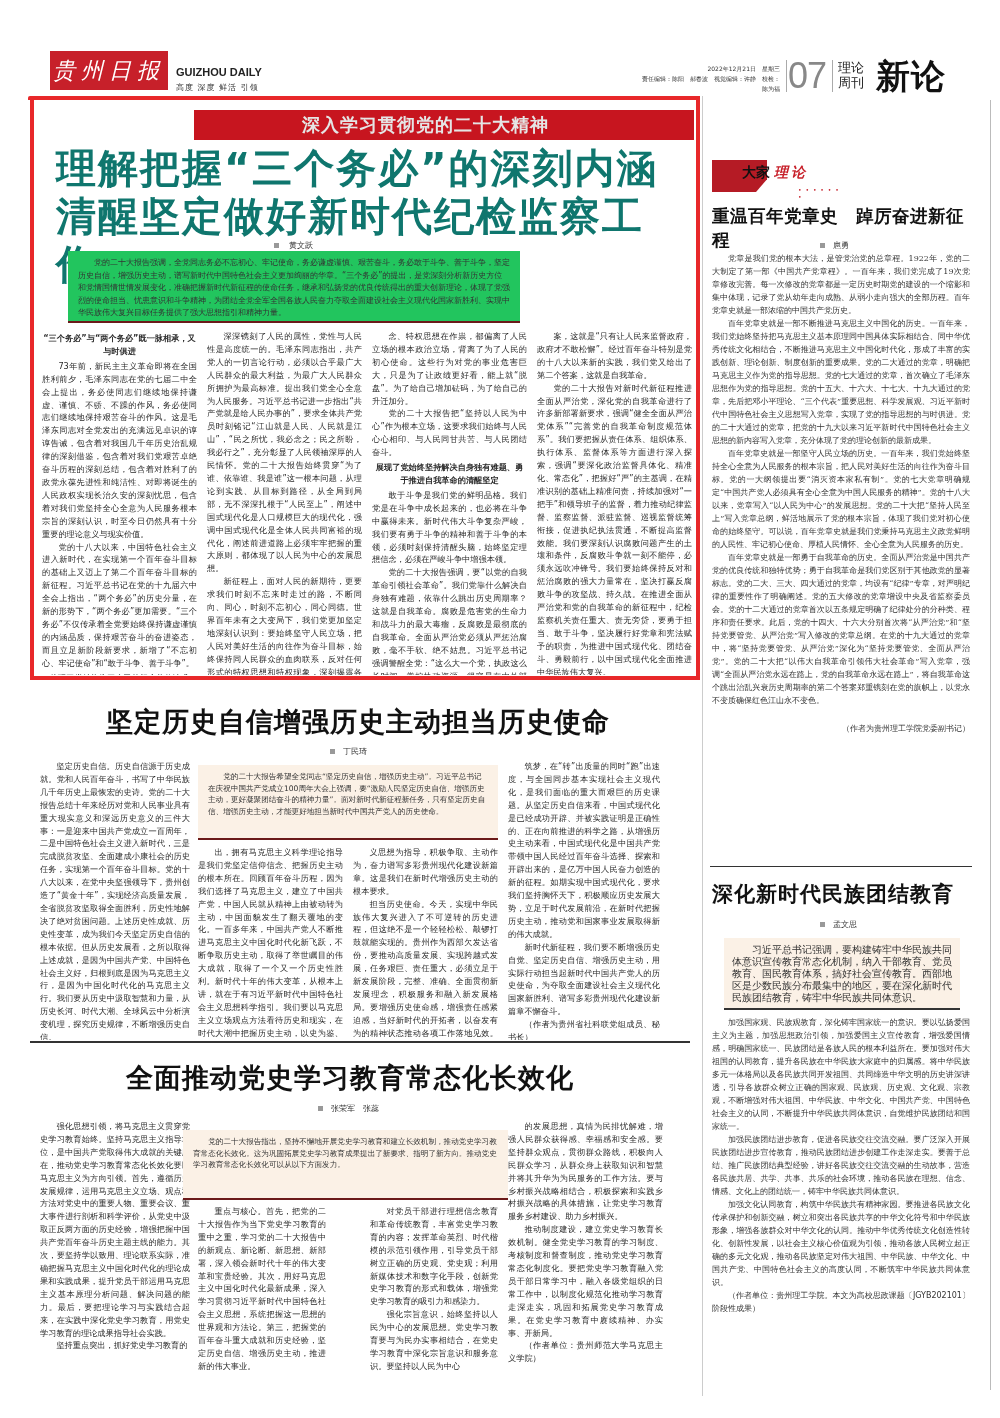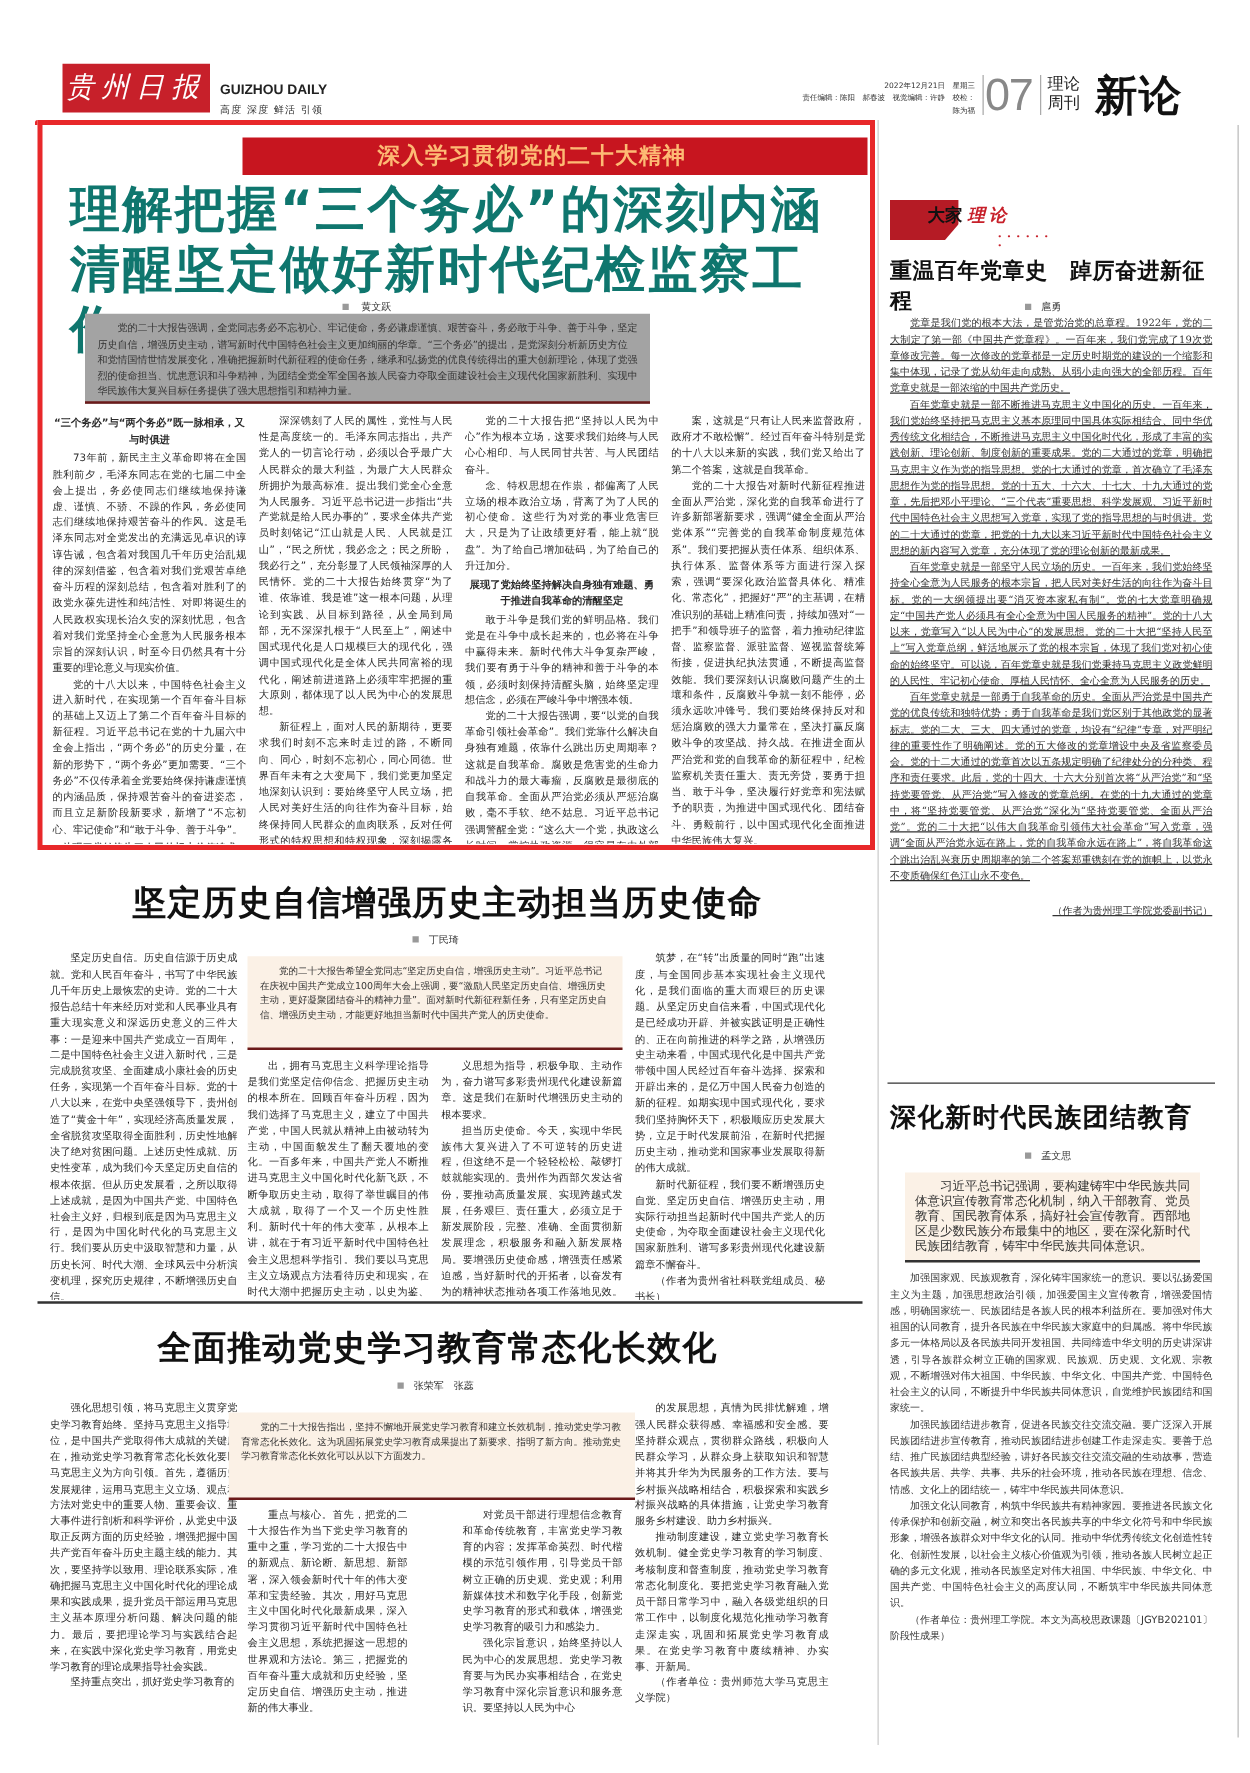--- a/index.html
+++ b/index.html
@@ -17,25 +17,25 @@
   .issue-meta { position: absolute; left: 640px; top: 64px; text-align: right; width: 140px; font-size: 6px; color: #333; line-height: 10px; }
   .issue-meta .date { display: block; }
   .page-num { position: absolute; left: 788px; top: 55px; font-family: "Liberation Sans", sans-serif; font-size: 36px; color: #888; font-weight: 300; letter-spacing: -1px; }
   .page-num-bar-l { position: absolute; left: 786px; top: 60px; width: 1px; height: 32px; background: #aaa; }
   .page-num-bar-r { position: absolute; left: 832px; top: 60px; width: 1px; height: 32px; background: #aaa; }
   .section-small { position: absolute; left: 838px; top: 60px; font-size: 13px; line-height: 15px; color: #222; }
   .section-big { position: absolute; left: 876px; top: 54px; font-size: 34px; color: #111; font-weight: bold; letter-spacing: 1px; }
 
   
   .frame { position: absolute; left: 30px; top: 96px; width: 670px; height: 584px; border: 4px solid #e8282a; border-top-width: 4px; background: #fff; }
-  .kicker { position: absolute; left: 160px; top: 10px; width: 500px; height: 30px; background: #c7151f; color: #fdba74; font-weight: bold; font-size: 18px; line-height: 30px; padding-left: 108px; letter-spacing: 1px; }
+  .kicker { position: absolute; left: 160px; top: 10px; width: 500px; height: 30px; background: #c7151f; color: #e5e5e5; font-weight: bold; font-size: 18px; line-height: 30px; padding-left: 108px; letter-spacing: 1px; }
   .headline { position: absolute; left: 22px; top: 44px; width: 620px; font-weight: bold; font-size: 40px; line-height: 48px; color: #0f766e; letter-spacing: 2px; }
   .byline-main { position: absolute; left: 240px; top: 140px; font-size: 8px; color: #333; }
   .byline-main .sq { display: inline-block; width: 5px; height: 5px; background: #999; margin-right: 10px; vertical-align: middle; }
-  .summary-box { position: absolute; left: 34px; top: 151px; width: 452px; height: 72px; background: #a3a3a3; padding: 6px 10px; font-size: 8px; line-height: 12.5px; color: #333; text-indent: 2em; border-bottom: 2px solid #6b1a1a; overflow: hidden; }
+  .summary-box { position: absolute; left: 34px; top: 151px; width: 452px; height: 72px; background: #22c55e; padding: 6px 10px; font-size: 8px; line-height: 12.5px; color: #333; text-indent: 2em; border-bottom: 2px solid #6b1a1a; overflow: hidden; }
 
   .cols { position: absolute; display: flex; gap: 10px; }
   .col { font-size: 8.2px; line-height: 12.9px; color: #2a2a2a; overflow: hidden; text-align: justify; }
   .col p { text-indent: 2em; }
   .col .subhead { font-weight: bold; text-align: center; text-indent: 0; margin: 2px 0; }
   .col .note { text-indent: 2em; }
 
   .main-cols { left: 8px; top: 230px; width: 650px; height: 345px; }
   .main-cols .col { width: 156px; }
 
@@ -65,21 +65,21 @@
 
   
   .right-divider { position: absolute; left: 702px; top: 96px; width: 1px; height: 1300px; background: #ccc; }
   .dajia-tag { position: absolute; left: 712px; top: 160px; width: 130px; height: 32px; }
   .dajia-red { position: absolute; left: 0; top: 0; width: 55px; height: 32px; background: #b51b25; clip-path: polygon(0 0, 100% 0, 100% 60%, 80% 100%, 0 100%); }
   .dajia-text { position: absolute; left: 30px; top: 4px; font-size: 14px; font-weight: bold; color: #111; }
   .dajia-text .accent { color: #c7202a; font-style: italic; margin-left: 4px; letter-spacing: 3px; }
   .dajia-dots { position: absolute; left: 86px; top: 26px; font-size: 6px; color: #c7202a; letter-spacing: 1px; }
   .r1-title { position: absolute; left: 712px; top: 204px; width: 260px; font-family: "DejaVu Serif", serif; font-weight: bold; font-size: 17.5px; color: #111; letter-spacing: 0.5px; }
   .r1-byline { position: absolute; left: 820px; top: 240px; font-size: 8px; color: #333; }
-  .r1-body { position: absolute; left: 712px; top: 252px; width: 258px; height: 580px; font-family: "DejaVu Serif", serif; font-size: 8px; line-height: 13px; color: #333; text-align: justify; overflow: hidden; text-decoration: underline; }
+  .r1-body { position: absolute; left: 712px; top: 252px; width: 258px; height: 580px; font-family: "DejaVu Serif", serif; font-size: 8px; line-height: 13px; color: #333; text-align: justify; overflow: hidden; }
   .r1-body p { text-indent: 2em; }
   .r1-body .note { text-align: right; margin-top: 15px; }
   .r-divider { position: absolute; left: 710px; top: 866px; width: 262px; height: 1px; background: #333; }
   .r2-title { position: absolute; left: 712px; top: 880px; width: 260px; font-family: "DejaVu Serif", serif; font-weight: bold; font-size: 21px; color: #111; letter-spacing: 1px; }
   .r2-byline { position: absolute; left: 820px; top: 919px; font-size: 8px; color: #333; }
   .r2-box { position: absolute; left: 724px; top: 938px; width: 236px; height: 72px; background: #fbf1e6; border-bottom: 2px solid #333; padding: 6px 8px; font-family: "DejaVu Serif", serif; font-size: 10px; line-height: 12px; color: #333; text-indent: 2em; overflow: hidden; }
   .r2-body { position: absolute; left: 712px; top: 1016px; width: 258px; height: 370px; font-size: 8px; line-height: 13px; color: #333; text-align: justify; overflow: hidden; }
   .r2-body p { text-indent: 2em; }
   .right-edge-line { position: absolute; left: 990px; top: 100px; width: 1px; height: 1290px; background: #bbb; }
 </style>
@@ -123,22 +123,22 @@
       <p>73年前，新民主主义革命即将在全国胜利前夕，毛泽东同志在党的七届二中全会上提出，务必使同志们继续地保持谦虚、谨慎、不骄、不躁的作风，务必使同志们继续地保持艰苦奋斗的作风。这是毛泽东同志对全党发出的充满远见卓识的谆谆告诫，包含着对我国几千年历史治乱规律的深刻借鉴，包含着对我们党艰苦卓绝奋斗历程的深刻总结，包含着对胜利了的政党永葆先进性和纯洁性、对即将诞生的人民政权实现长治久安的深刻忧思，包含着对我们党坚持全心全意为人民服务根本宗旨的深刻认识，时至今日仍然具有十分重要的理论意义与现实价值。</p>
       <p>党的十八大以来，中国特色社会主义进入新时代，在实现第一个百年奋斗目标的基础上又迈上了第二个百年奋斗目标的新征程。习近平总书记在党的十九届六中全会上指出，“两个务必”的历史分量，在新的形势下，“两个务必”更加需要。“三个务必”不仅传承着全党要始终保持谦虚谨慎的内涵品质，保持艰苦奋斗的奋进姿态，而且立足新阶段新要求，新增了“不忘初心、牢记使命”和“敢于斗争、善于斗争”。</p>
       <p class="subhead">体现了党始终为了人民的根本价值追求</p>
 
     </div>
     <div class="col">
       <p>深深镌刻了人民的属性，党性与人民性是高度统一的。毛泽东同志指出，共产党人的一切言论行动，必须以合乎最广大人民群众的最大利益，为最广大人民群众所拥护为最高标准。提出我们党全心全意为人民服务。习近平总书记进一步指出“共产党就是给人民办事的”，要求全体共产党员时刻铭记“江山就是人民、人民就是江山”，“民之所忧，我必念之；民之所盼，我必行之”，充分彰显了人民领袖深厚的人民情怀。党的二十大报告始终贯穿“为了谁、依靠谁、我是谁”这一根本问题，从理论到实践、从目标到路径，从全局到局部，无不深深扎根于“人民至上”，阐述中国式现代化是人口规模巨大的现代化，强调中国式现代化是全体人民共同富裕的现代化，阐述前进道路上必须牢牢把握的重大原则，都体现了以人民为中心的发展思想。</p>
       <p>新征程上，面对人民的新期待，更要求我们时刻不忘来时走过的路，不断同向、同心，时刻不忘初心，同心同德。世界百年未有之大变局下，我们党更加坚定地深刻认识到：要始终坚守人民立场，把人民对美好生活的向往作为奋斗目标，始终保持同人民群众的血肉联系，反对任何形式的特权思想和特权现象，深刻揭露各种问题背后的政治偏差。人民立场是我们党的根本政治立场。形象工程、面子工程、形式主义、官僚主义，这些问题实际上都是政绩观偏差、私心杂</p>
     </div>
     <div class="col">
+      <p>念、特权思想在作祟，都偏离了人民立场的根本政治立场，背离了为了人民的初心使命。这些行为对党的事业危害巨大，只是为了让政绩更好看，能上就“脱盘”。为了给自己增加砝码，为了给自己的升迁加分。</p>
       <p>党的二十大报告把“坚持以人民为中心”作为根本立场，这要求我们始终与人民心心相印、与人民同甘共苦、与人民团结奋斗。</p>
-      <p>念、特权思想在作祟，都偏离了人民立场的根本政治立场，背离了为了人民的初心使命。这些行为对党的事业危害巨大，只是为了让政绩更好看，能上就“脱盘”。为了给自己增加砝码，为了给自己的升迁加分。</p>
       <p class="subhead">展现了党始终坚持解决自身独有难题、勇于推进自我革命的清醒坚定</p>
       <p>敢于斗争是我们党的鲜明品格。我们党是在斗争中成长起来的，也必将在斗争中赢得未来。新时代伟大斗争复杂严峻，我们要有勇于斗争的精神和善于斗争的本领，必须时刻保持清醒头脑，始终坚定理想信念，必须在严峻斗争中增强本领。</p>
       <p>党的二十大报告强调，要“以党的自我革命引领社会革命”。我们党靠什么解决自身独有难题，依靠什么跳出历史周期率？这就是自我革命。腐败是危害党的生命力和战斗力的最大毒瘤，反腐败是最彻底的自我革命。全面从严治党必须从严惩治腐败，毫不手软、绝不姑息。习近平总书记强调警醒全党：“这么大一个党，执政这么长时间，掌控执政资源，很容易在内外部环境的影响下，出现忽略自身建设、弱化党的领导的现象，陷入‘革别人命容易，革自己命难’的境地。”“解决大党独有难题，关键在于党自身，只有与“四种危险”作斗争，才能积极有效应对“四种考验”。为此，我们党一直在探索、一直在实践，找到了破解这一难题的答案。毛泽东同志在延安的窑洞里给出了第一个答</p>
     </div>
     <div class="col">
       <p>案，这就是“只有让人民来监督政府，政府才不敢松懈”。经过百年奋斗特别是党的十八大以来新的实践，我们党又给出了第二个答案，这就是自我革命。</p>
       <p>党的二十大报告对新时代新征程推进全面从严治党，深化党的自我革命进行了许多新部署新要求，强调“健全全面从严治党体系”“完善党的自我革命制度规范体系”。我们要把握从责任体系、组织体系、执行体系、监督体系等方面进行深入探索，强调“要深化政治监督具体化、精准化、常态化”，把握好“严”的主基调，在精准识别的基础上精准问责，持续加强对“一把手”和领导班子的监督，着力推动纪律监督、监察监督、派驻监督、巡视监督统筹衔接，促进执纪执法贯通，不断提高监督效能。我们要深刻认识腐败问题产生的土壤和条件，反腐败斗争就一刻不能停，必须永远吹冲锋号。我们要始终保持反对和惩治腐败的强大力量常在，坚决打赢反腐败斗争的攻坚战、持久战。在推进全面从严治党和党的自我革命的新征程中，纪检监察机关责任重大、责无旁贷，要勇于担当、敢于斗争，坚决履行好党章和宪法赋予的职责，为推进中国式现代化、团结奋斗、勇毅前行，以中国式现代化全面推进中华民族伟大复兴。</p>
 
     </div>
   </div>

